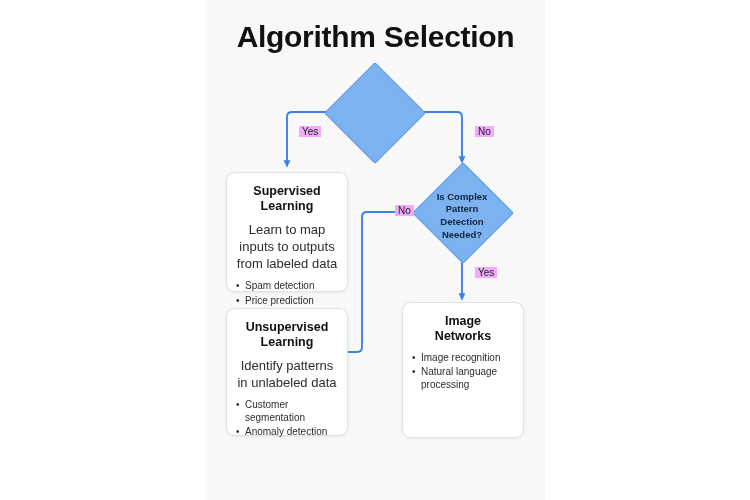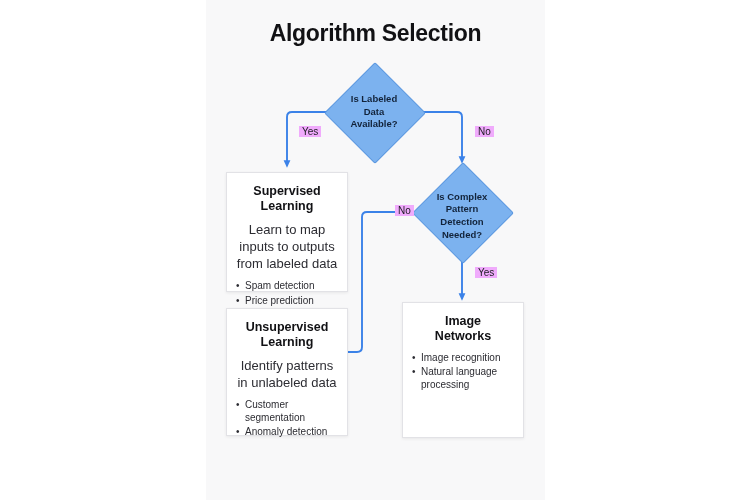--- a/index.html
+++ b/index.html
@@ -22,21 +22,21 @@
     width: 339px;
     height: 500px;
     background: #f8f8f9;
   }
   #title {
     position: absolute;
     left: 0;
     top: 20px;
     width: 339px;
     text-align: center;
-    font-size: 23px;
+    font-size: 30px;
     font-weight: bold;
     color: #111114;
     letter-spacing: -0.3px;
   }
   
   #wires {
     position: absolute;
     left: 0; top: 0;
     width: 339px; height: 500px;
     pointer-events: none;
@@ -57,21 +57,21 @@
     font-size: 9.5px;
     font-weight: bold;
     color: #12233a;
     line-height: 1.32;
   }
   
   .box {
     position: absolute;
     background: #ffffff;
     border: 1px solid #e2e2e6;
-    border-radius: 0;
+    border-radius: 9px;
     box-shadow: 0 1px 3px rgba(0,0,0,0.07);
     box-sizing: border-box;
     padding: 11px 9px 10px 9px;
   }
   .box-title {
     text-align: center;
     font-size: 12.5px;
     font-weight: bold;
     color: #111114;
     line-height: 1.22;
@@ -133,27 +133,20 @@
       <path d="M 124,112 L 86,112 Q 81,112 81,117 L 81,164" fill="none" stroke="#3b82e8" stroke-width="1.9" stroke-linecap="round" marker-end="url(#ah)"></path>
 
       <path d="M 212,112 L 251,112 Q 256,112 256,117 L 256,160" fill="none" stroke="#3b82e8" stroke-width="1.9" stroke-linecap="round" marker-end="url(#ah)"></path>
 
       <path d="M 205,212 L 161,212 Q 156,212 156,217 L 156,347 Q 156,352 151,352 L 122,352" fill="none" stroke="#3b82e8" stroke-width="1.9" stroke-linecap="round" stroke-linejoin="round"></path>
 
       <path d="M 256,262 L 256,297" fill="none" stroke="#3b82e8" stroke-width="1.9" stroke-linecap="round" marker-end="url(#ah)"></path>
     </svg>
 
     <div class="diamond" style="left:133px; top:77px; width:70px; height:70px; border-radius:2px;"></div>
-    <div class="diamond-label" style="left:125px; top:83px; width:86px; height:58px;">
-      <span>
-        <span>Is Labeled</span><br>
-        <span>Data</span><br>
-        <span>Available?</span>
-      </span>
-    </div>
 
     <div class="diamond" style="left:221px; top:177px; width:70px; height:70px; border-radius:2px;"></div>
     <div class="diamond-label" style="left:212px; top:184px; width:88px; height:64px;">
       <span>
         <span>Is Complex</span><br>
         <span>Pattern</span><br>
         <span>Detection</span><br>
         <span>Needed?</span>
       </span>
     </div>

